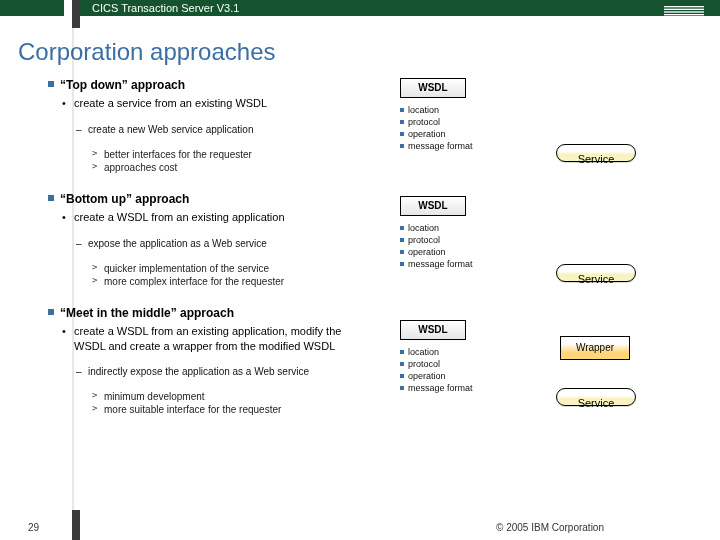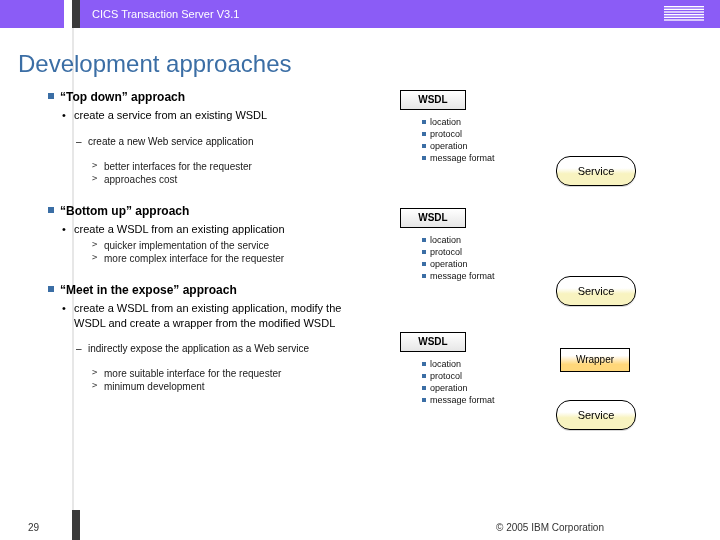--- a/index.html
+++ b/index.html
@@ -1,36 +1,36 @@
 <!DOCTYPE html>
 <html><head>
 <meta charset="utf-8">
 <style>
   * { box-sizing: border-box; margin: 0; padding: 0; }
   html, body { width: 720px; height: 540px; font-family: Arial, Helvetica, sans-serif; background: #fff; color: #000; overflow: hidden; }
-  .topbar { position: relative; height: 28px; background: #8b5cf6; color: #fff; display: flex; align-items: center; padding-left: 92px; font-size: 11px; }
+  .topbar { position: relative; height: 16px; background: #14532d; color: #fff; display: flex; align-items: center; padding-left: 92px; font-size: 11px; }
   .topbar .ledge { position: absolute; left: 72px; top: 0; width: 8px; height: 28px; background: #3b3b3b; box-shadow: -8px 0 0 #fff; }
   .ibm-logo { position: absolute; right: 14px; top: 6px; }
   .ibm-logo svg { width: 44px; height: 16px; fill: #fff; }
   .slide-title { font-size: 24px; font-weight: normal; color: #3b6ea5; padding: 22px 0 6px 18px; }
   .content { position: relative; padding: 6px 0 0 48px; }
   .sec { margin-bottom: 6px; }
   .h-sec { font-size: 12px; font-weight: bold; color: #000; position: relative; padding-left: 12px; margin-bottom: 4px; }
   .sq { position: absolute; left: 0; top: 3px; width: 6px; height: 6px; background: #3b6ea5; }
   .b1 { font-size: 11px; position: relative; padding-left: 26px; margin: 2px 0 2px 0; line-height: 1.35; max-width: 300px; }
   .b1::before { content: "•"; position: absolute; left: 14px; top: 0; color: #000; }
   .b2 { font-size: 10px; position: relative; padding-left: 40px; margin: 12px 0; line-height: 1.3; color: #111; max-width: 300px; }
   .b2::before { content: "–"; position: absolute; left: 28px; top: 0; }
   .b3 { font-size: 10px; position: relative; padding-left: 56px; margin: 0; line-height: 1.3; color: #222; }
   .b3::before { content: ">"; position: absolute; left: 44px; top: 0; font-family: monospace; font-size: 9px; color: #444; }
   .wsdl-box { position: absolute; width: 66px; height: 20px; border: 1px solid #000; background: linear-gradient(#fff, #e6e6e6); font-size: 10px; font-weight: bold; text-align: center; line-height: 18px; }
-  .service-box { position: absolute; width: 80px; height: 30px; border: 1px solid #000; border-radius: 14px; background: linear-gradient(#fff 40%, #f8f3c0 60%); font-size: 11px; text-align: center; line-height: 28px; box-shadow: 0 1px 0 rgba(0,0,0,.15); }
+  .service-box { position: absolute; width: 80px; height: 18px; border: 1px solid #000; border-radius: 14px; background: linear-gradient(#fff 40%, #f8f3c0 60%); font-size: 11px; text-align: center; line-height: 28px; box-shadow: 0 1px 0 rgba(0,0,0,.15); }
   .wrapper-box { position: absolute; width: 70px; height: 24px; border: 1px solid #000; background: linear-gradient(#fff 30%, #ffd77a 70%); font-size: 10px; text-align: center; line-height: 22px; }
   .attrs { position: absolute; font-size: 9px; line-height: 1.35; color: #111; }
-  .attrs .row { position: relative; padding-left: 8px; margin-left: 22px; }
+  .attrs .row { position: relative; padding-left: 8px; }
   .attrs .row::before { content: ""; position: absolute; left: 0; top: 4px; width: 4px; height: 4px; background: #3b6ea5; }
   .footer { position: absolute; left: 0; bottom: 0; width: 620px; height: 26px; display: flex; align-items: center; justify-content: space-between; padding: 0 16px 0 28px; font-size: 10px; color: #333; }
   .footer .bar { position: absolute; left: 72px; top: -4px; width: 8px; height: 30px; background: #3b3b3b; }
   .side-stub { position: absolute; left: 72px; top: 0; width: 8px; height: 540px; background: transparent; border-left: 2px solid rgba(59,59,59,.12); }
 </style>
 </head>
 <body>
 
 <div class="side-stub"></div>
 
@@ -44,45 +44,46 @@
           <rect x="0" y="4" width="60" height="2"></rect>
       <rect x="0" y="8" width="60" height="2"></rect>
           <rect x="0" y="12" width="60" height="2"></rect>
       <rect x="0" y="16" width="60" height="2"></rect>
           <rect x="0" y="20" width="60" height="2"></rect>
     </g>
       </svg>
   </span>
 </div>
 
-<h1 class="slide-title">Development approaches</h1>
+<h1 class="slide-title">Corporation approaches</h1>
 
 <div class="content">
 
   <div class="sec">
     <div class="h-sec"><span class="sq"></span><span>“Top down” approach</span></div>
     <div class="b1">create a service from an existing WSDL</div>
     <div class="b2">create a new Web service application</div>
     <div class="b3">better interfaces for the requester</div>
     <div class="b3">approaches cost</div>
   </div>
 
   <div class="sec" style="margin-top:18px">
     <div class="h-sec"><span class="sq"></span><span>“Bottom up” approach</span></div>
     <div class="b1">create a WSDL from an existing application</div>
+    <div class="b2">expose the application as a Web service</div>
     <div class="b3">quicker implementation of the service</div>
     <div class="b3">more complex interface for the requester</div>
   </div>
 
   <div class="sec" style="margin-top:18px">
-    <div class="h-sec"><span class="sq"></span><span>“Meet in the expose” approach</span></div>
+    <div class="h-sec"><span class="sq"></span><span>“Meet in the middle” approach</span></div>
     <div class="b1">create a WSDL from an existing application, modify the WSDL and create a wrapper from the modified WSDL</div>
     <div class="b2">indirectly expose the application as a Web service</div>
+    <div class="b3">minimum development</div>
     <div class="b3">more suitable interface for the requester</div>
-    <div class="b3">minimum development</div>
   </div>
 
   <div class="wsdl-box" style="left:400px; top:6px">WSDL</div>
   <div class="attrs" style="left:400px; top:32px">
     <div class="row">location</div>
     <div class="row">protocol</div>
     <div class="row">operation</div>
     <div class="row">message format</div>
   </div>
   <div class="service-box" style="left:556px; top:72px">Service</div>

